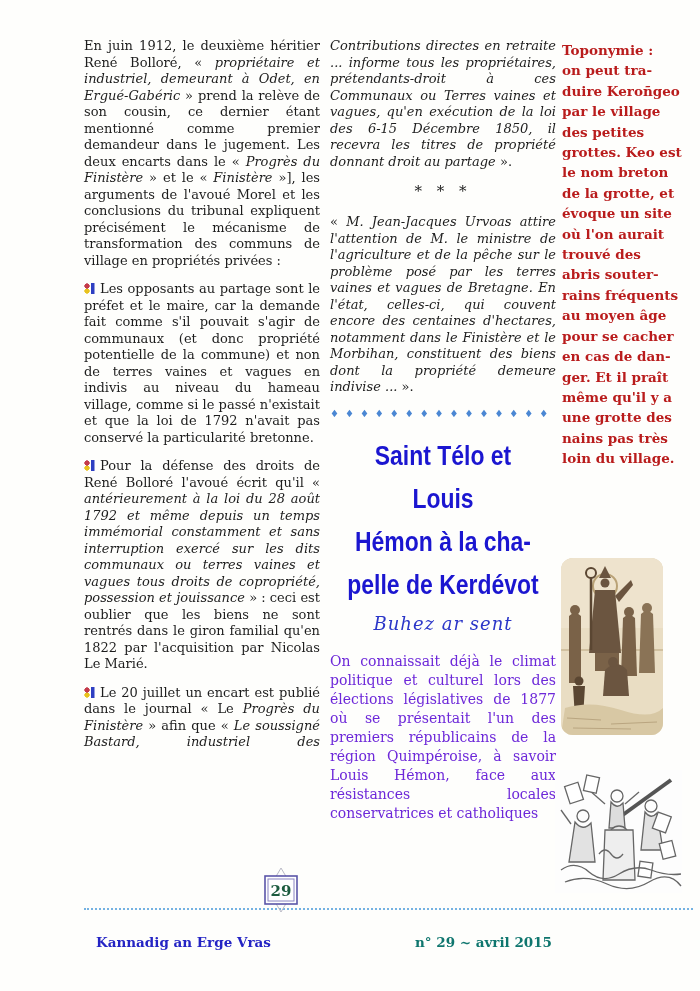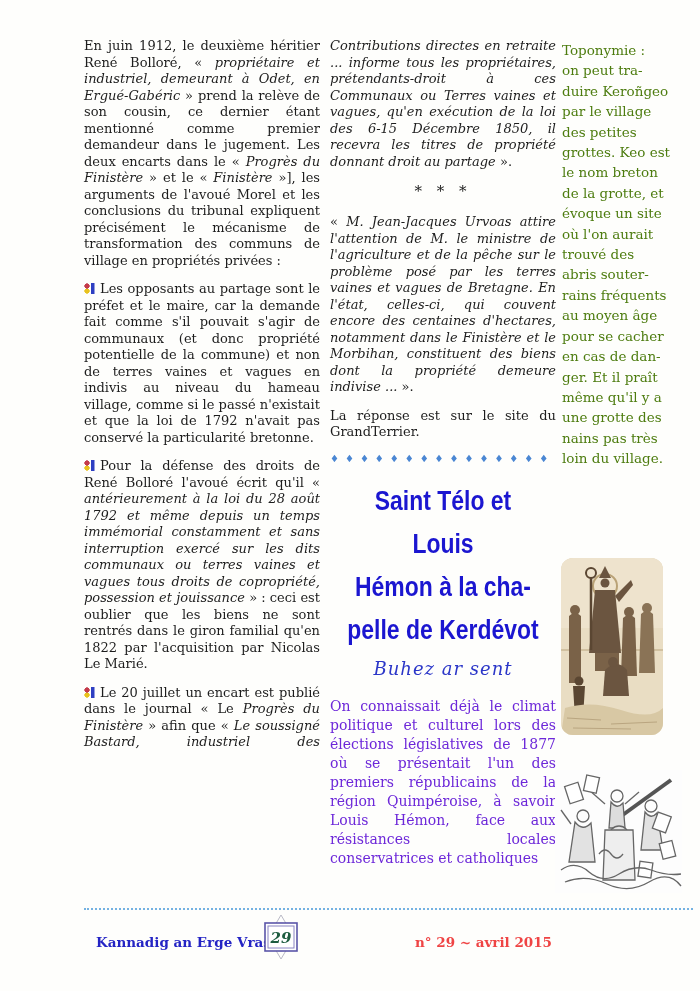--- a/index.html
+++ b/index.html
@@ -42,37 +42,37 @@
     margin:0 0 6px;
   }
   .article-subtitle {
     font-style:italic; font-size:18px; color:#2b36c8; text-align:center;
     margin:1px 0 18px; letter-spacing:1px;
   }
   .blue-body .para { color:#6d28d9; font-size:14px; line-height:19px; margin-bottom:9px; }
 
   
   .sidebar-text {
-    font-size:13.5px; font-weight:normal; color:#4d7c0f;
+    font-size:13.5px; font-weight:bold; color:#b91c1c;
     line-height:20.4px; white-space:pre-line;
   }
 
   
   .img-frame { display:block; }
   .saint-img { position:absolute; left:561px; top:558px; width:102px; height:177px;
                border-radius:12px; overflow:hidden; background:#e8dcc2; }
   .brawl-img { position:absolute; left:555px; top:770px; width:127px; height:123px;
                background:#fdfdfd; }
 
   
   .footer-rule { position:absolute; left:84px; top:908px; width:609px; height:0;
                  border-top:2px dotted #74b2e2; }
   .footer-left { position:absolute; left:96px;  top:934px; font-size:13.5px; font-weight:bold; color:#2424c4; }
-  .footer-right{ position:absolute; left:415px; top:934px; font-size:13.5px; font-weight:bold; color:#ef4444; }
-  .page-badge  { position:absolute; left:260px; top:914px; width:42px; height:46px;font-style:italic; }
+  .footer-right{ position:absolute; left:415px; top:934px; font-size:13.5px; font-weight:bold; color:#0f766e; }
+  .page-badge  { position:absolute; left:260px; top:867px; width:42px; height:46px; }
 </style>
 </head>
 <body>
 
 <div class="page">
 
   <div class="col-left">
       <p class="para"><span>En juin 1912, le deuxième héritier René Bolloré, « </span><span class="it">propriétaire et industriel, demeurant à Odet, en Ergué-Gabéric</span><span> » prend la relève de son cousin, ce dernier étant mentionné comme premier demandeur dans le jugement. Les deux encarts dans le « </span><span class="it">Progrès du Finistère</span><span> » et le « </span><span class="it">Finistère</span><span> »], les arguments de l'avoué Morel et les conclusions du tribunal expliquent précisément le mécanisme de transformation des communs de village en propriétés privées :</span></p>
       <p class="para"><span class="bullet"></span><span>Les opposants au partage sont le préfet et le maire, car la demande fait comme s'il pouvait s'agir de communaux (et donc propriété potentielle de la commune) et non de terres vaines et vagues en indivis au niveau du hameau village, comme si le passé n'existait et que la loi de 1792 n'avait pas conservé la particularité bretonne.</span></p>
       <p class="para"><span class="bullet"></span><span>Pour la défense des droits de René Bolloré l'avoué écrit qu'il « </span><span class="it">antérieurement à la loi du 28 août 1792 et même depuis un temps immémorial constamment et sans interruption exercé sur les dits communaux ou terres vaines et vagues tous droits de copropriété, possession et jouissance</span><span> » : ceci est oublier que les biens ne sont rentrés dans le giron familial qu'en 1822 par l'acquisition par Nicolas Le Marié.</span></p>
@@ -81,21 +81,20 @@
 
   <div class="col-mid">
     <div>
         <p class="para"><span class="it">Contributions directes en retraite ... informe tous les propriétaires, prétendants-droit à ces Communaux ou Terres vaines et vagues, qu'en exécution de la loi des 6-15 Décembre 1850, il recevra les titres de propriété donnant droit au partage</span><span> ».</span></p>
       </div>
 
     <div class="stars">*  * *</div>
 
     <div>
         <p class="para"><span>« </span><span class="it">M. Jean-Jacques Urvoas attire l'attention de M. le ministre de l'agriculture et de la pêche sur le problème posé par les terres vaines et vagues de Bretagne. En l'état, celles-ci, qui couvent encore des centaines d'hectares, notamment dans le Finistère et le Morbihan, constituent des biens dont la propriété demeure indivise ...</span><span> ».</span></p>
-        <p class="para"><span>La réponse est sur le site du GrandTerrier.</span></p>
       </div>
 
     <div class="diamonds">♦ ♦ ♦ ♦ ♦ ♦ ♦ ♦ ♦ ♦ ♦ ♦ ♦ ♦ ♦ ♦ ♦ ♦ ♦ ♦ ♦ ♦</div>
 
     <h2 class="article-title">Saint Télo et Louis
 Hémon à la cha-
 pelle de Kerdévot</h2>
 
     <div class="article-subtitle">Buhez ar sent</div>
 

